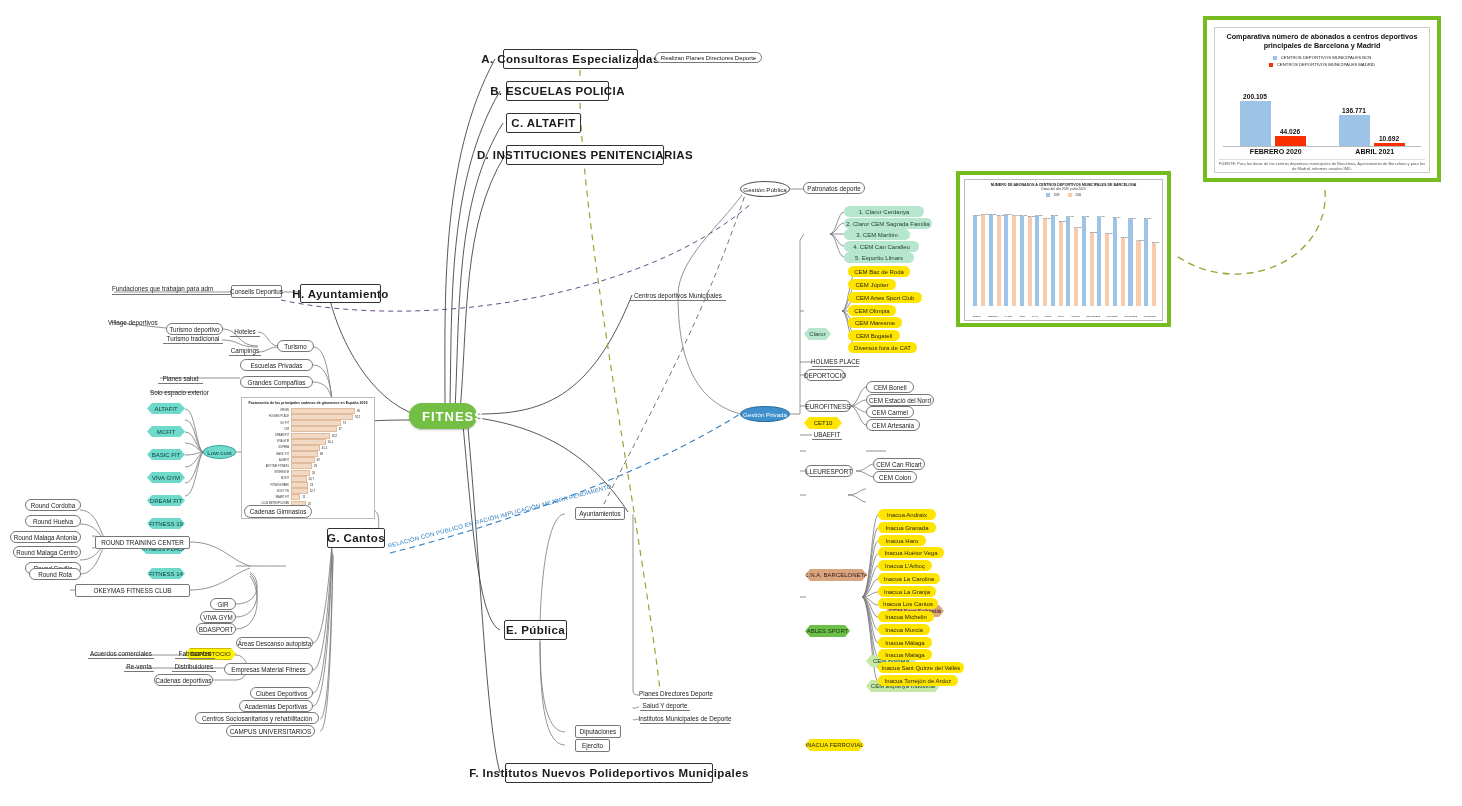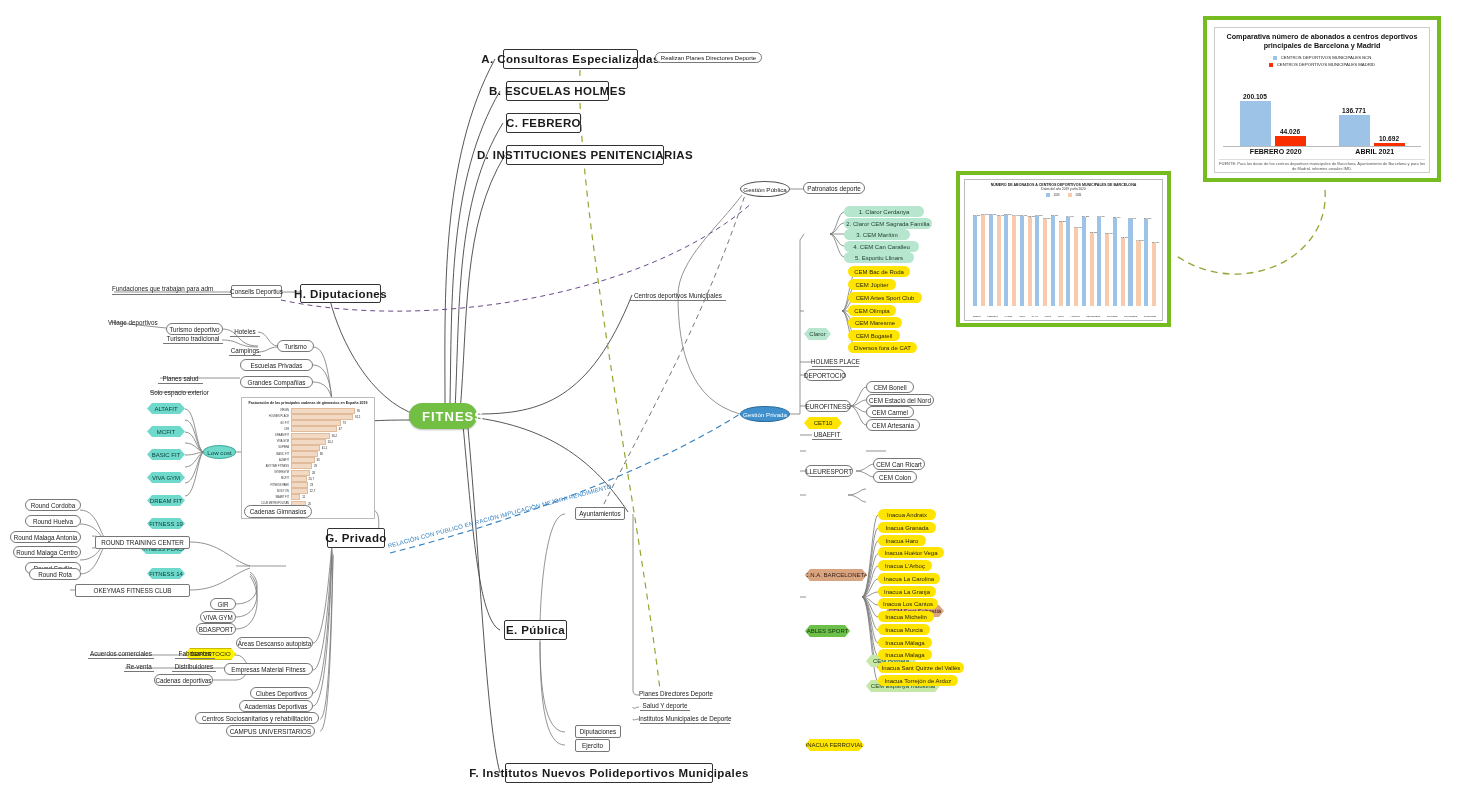--- a/index.html
+++ b/index.html
@@ -224,39 +224,39 @@
   </svg>
 
   <div class="node root" style="left:409px;top:403px;width:68px;height:26px;">
     <span>FITNESS</span>
   </div>
 
   <div class="node topic" style="left:503px;top:49px;width:135px;height:20px;">
     <span>A. Consultoras Especializadas</span>
   </div>
   <div class="node topic" style="left:506px;top:81px;width:103px;height:20px;">
-    <span>B. ESCUELAS HOLMES</span>
+    <span>B. ESCUELAS POLICIA</span>
   </div>
   <div class="node topic" style="left:506px;top:113px;width:75px;height:20px;">
-    <span>C. FEBRERO</span>
+    <span>C. ALTAFIT</span>
   </div>
   <div class="node topic" style="left:506px;top:145px;width:158px;height:20px;">
     <span>D. INSTITUCIONES PENITENCIARIAS</span>
   </div>
   <div class="node topic" style="left:504px;top:620px;width:63px;height:20px;">
     <span>E. Pública</span>
   </div>
   <div class="node topic" style="left:505px;top:763px;width:208px;height:20px;">
     <span>F. Institutos Nuevos Polideportivos Municipales</span>
   </div>
   <div class="node topic" style="left:327px;top:528px;width:58px;height:20px;">
-    <span>G. Privado</span>
+    <span>G. Cantos</span>
   </div>
   <div class="node topic" style="left:300px;top:284px;width:81px;height:19px;">
-    <span>H. Diputaciones</span>
+    <span>H. Ayuntamiento</span>
   </div>
 
   <div class="node pill" style="left:655px;top:52px;width:107px;height:11px;border:1px solid #777;background:#fff;border-radius:9px;">
     <span>Realizan Planes Directores Deporte</span>
   </div>
 
   <div style="position:absolute;left:389px;top:543px;width:220px;height:14px;
               font-size:6px;color:#2f7fc1;transform:rotate(-15deg);transform-origin:left center;
               white-space:nowrap;letter-spacing:.2px;">
     <span>RELACIÓN CON PÚBLICO EN RACIÓN IMPLICACIÓN MEJORA RENDIMIENTO</span>

